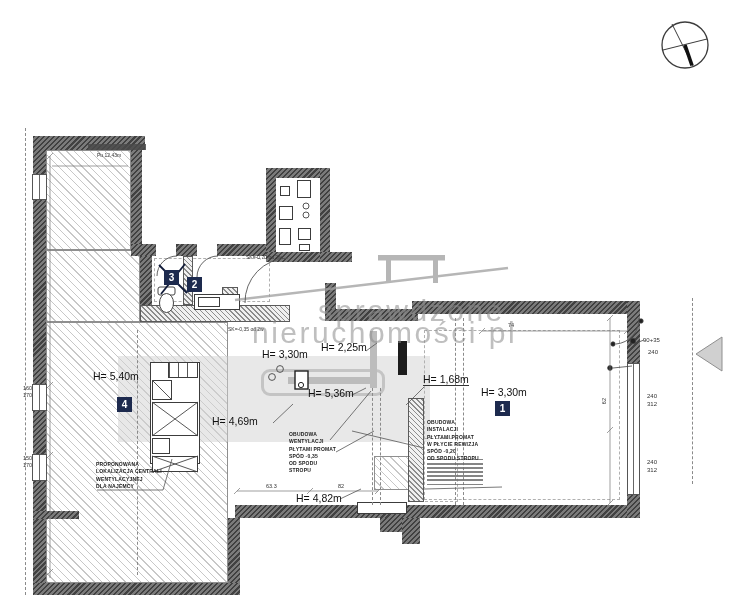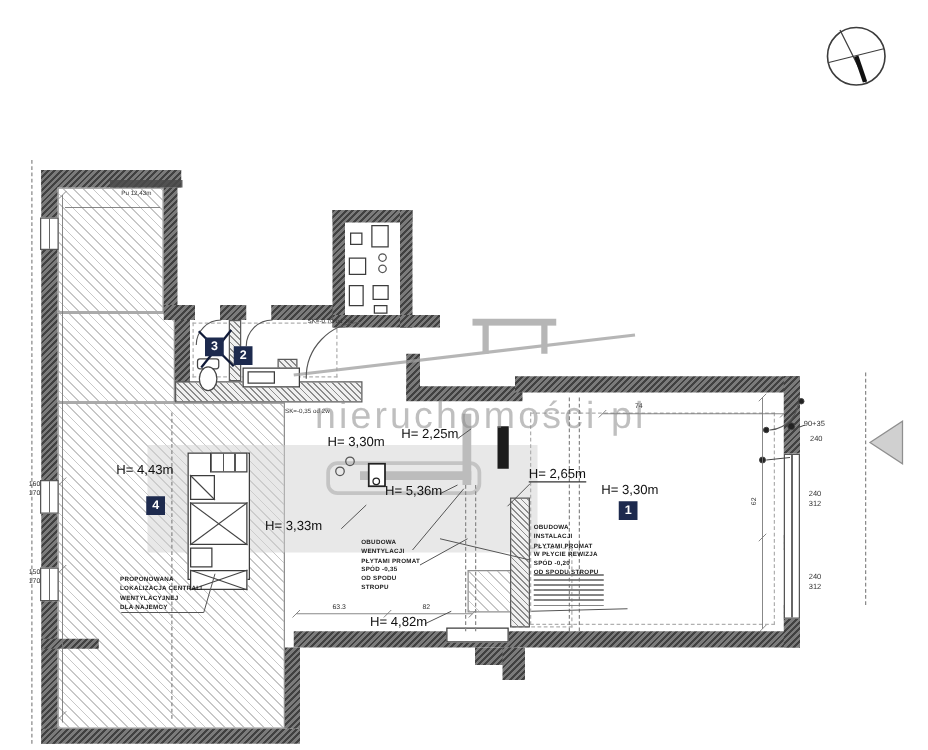--- a/index.html
+++ b/index.html
@@ -198,28 +198,29 @@
       <line x1="366" y1="351" x2="377" y2="343"></line>
       <line x1="352" y1="395" x2="366" y2="388"></line>
       <line x1="336" y1="452" x2="374" y2="431"></line>
         <line x1="330" y1="440" x2="371" y2="391"></line>
       <line x1="424" y1="448" x2="352" y2="431"></line>
       <line x1="273" y1="423" x2="293" y2="404"></line>
       <line x1="425" y1="489" x2="502" y2="487"></line>
     </g>
   </svg>
 
+  <div class="abs wm" style="left:318px;top:294px">sprawdzone</div>
   <div class="abs wm" style="left:252px;top:316px">nieruchomości pl</div>
 
-  <div class="abs lbl" style="left:93px;top:370px">H= 4,43m</div>
+  <div class="abs lbl" style="left:93px;top:370px">H= 5,40m</div>
   <div class="abs lbl" style="left:262px;top:348px">H= 3,30m</div>
   <div class="abs lbl" style="left:321px;top:341px">H= 2,25m</div>
   <div class="abs lbl" style="left:308px;top:387px">H= 5,36m</div>
-  <div class="abs lbl" style="left:212px;top:415px">H= 3,33m</div>
-  <div class="abs lbl lbl-u" style="left:423px;top:373px">H= 2,65m</div>
+  <div class="abs lbl" style="left:212px;top:415px">H= 4,69m</div>
+  <div class="abs lbl lbl-u" style="left:423px;top:373px">H= 1,68m</div>
   <div class="abs lbl" style="left:481px;top:386px">H= 3,30m</div>
   <div class="abs lbl" style="left:296px;top:492px">H= 4,82m</div>
 
   <div class="abs room-num" style="left:495px;top:401px">1</div>
   <div class="abs room-num" style="left:187px;top:277px">2</div>
   <div class="abs room-num" style="left:164px;top:270px">3</div>
   <div class="abs room-num" style="left:117px;top:397px">4</div>
 
   <div class="abs ann" style="left:289px;top:431px;width:58px">OBUDOWA
 WENTYLACJI

